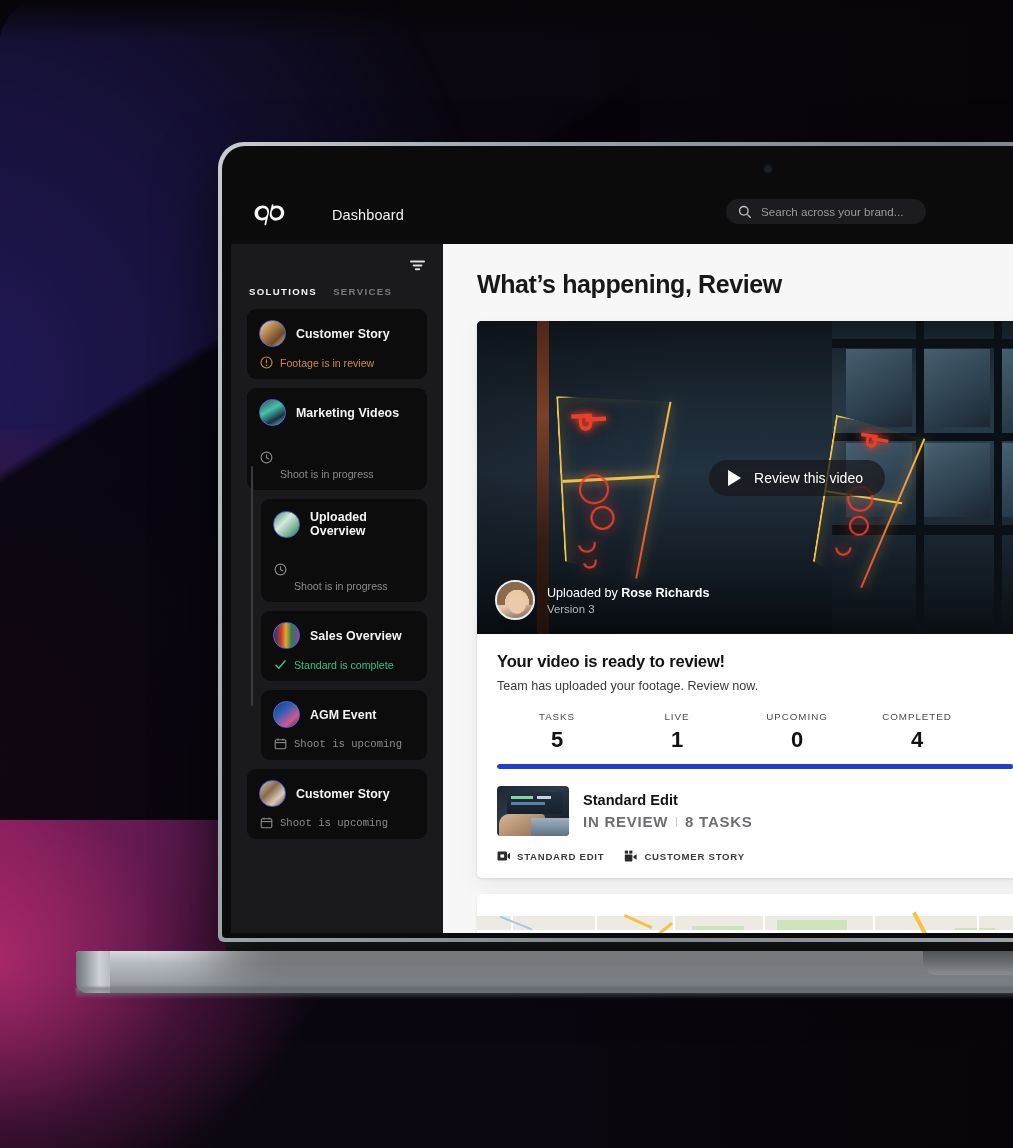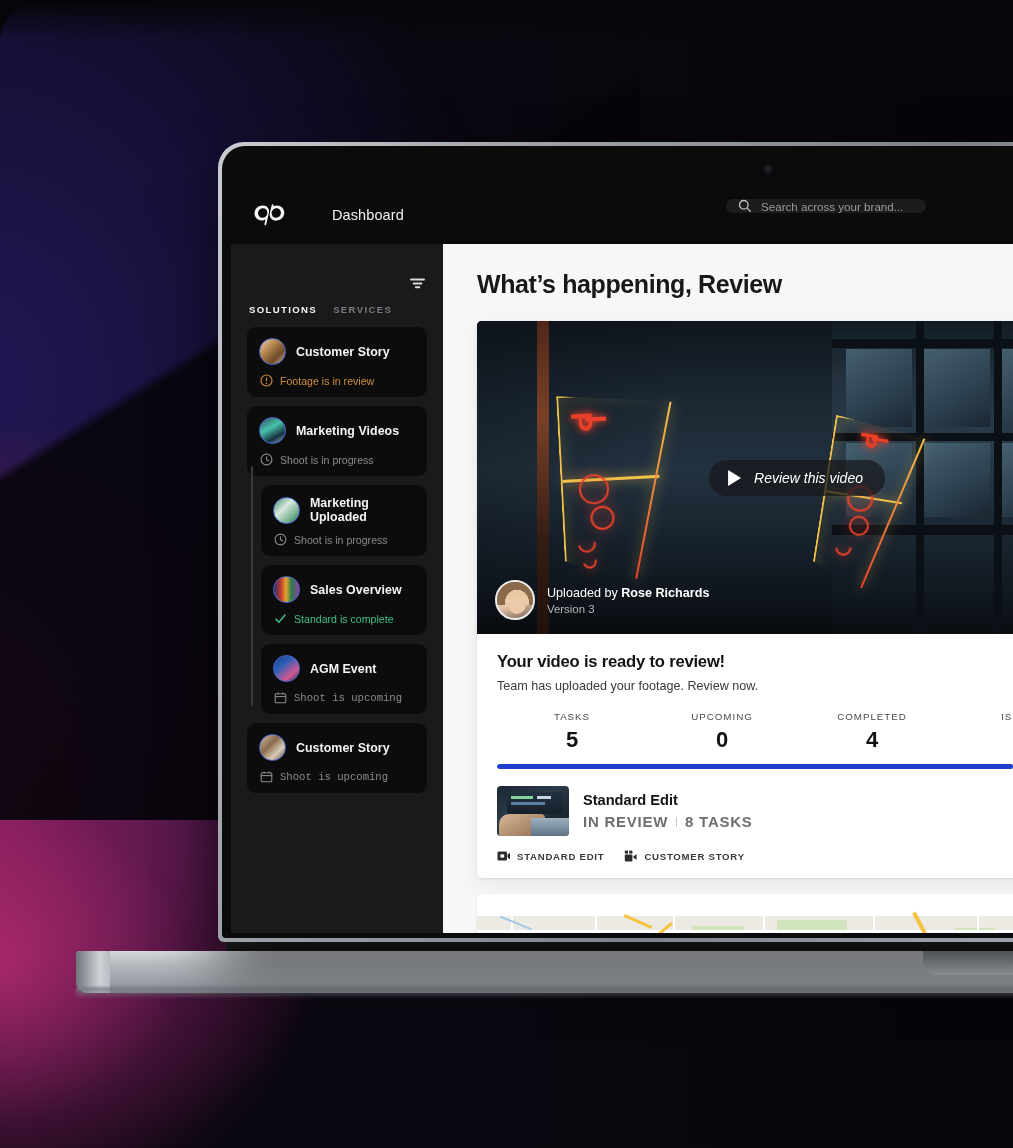--- a/index.html
+++ b/index.html
@@ -97,38 +97,38 @@
   
   #app { position:absolute; inset:0; display:flex; flex-direction:column; background:#0b0b0c; }
 
   .topbar {
     height:58px; flex:0 0 58px; display:flex; align-items:center;
     background:#0b0b0c; padding:0 0 0 22px; position:relative;
   }
   .logo { width:33px; height:22px; flex:0 0 auto; }
   .app-title { color:#f2f2f3; font-size:14.5px; margin-left:46px; letter-spacing:.1px; }
   .searchbox {
-    position:absolute; left:495px; top:13px; width:200px; height:14px;
+    position:absolute; left:495px; top:13px; width:200px; height:25px;
     background:#1c1c1e; border-radius:16px;
     display:flex; align-items:center; padding:0 12px; gap:9px;
   }
   .searchbox .sq { width:14px; height:14px; flex:0 0 auto; }
   .search-input {
     background:transparent; border:none; outline:none;
     color:#b9b9bb; font-size:11.6px; font-family:"Liberation Sans", sans-serif;
     width:100%;
   }
   .search-input::placeholder { color:#9b9b9e; }
 
   .body-row { flex:1; display:flex; min-height:0; }
 
   
   .sidebar {
     width:212px; flex:0 0 212px; background:#1a1a1c;
-    padding:26px 0 0 0; position:relative; overflow:hidden;
+    padding:8px 0 0 0; position:relative; overflow:hidden;
   }
   .filter-row { height:26px; display:flex; justify-content:flex-end; padding-right:18px; align-items:center; }
   .filter-icon { width:15px; height:11px; }
   .tabs { display:flex; gap:16px; padding:8px 0 12px 18px; }
   .tab { font-size:9.6px; letter-spacing:1.35px; font-weight:bold; }
   .tab.active { color:#f4f4f5; }
   .tab.inactive { color:#7b7b7f; }
 
   .nav-list { padding:0 16px; }
   .nav-card {
@@ -147,21 +147,21 @@
   .th-b { background:linear-gradient(150deg,#2e4a5e 0%,#47c3a8 40%,#173040 72%,#8fb6c9 100%); }
   .th-c { background:linear-gradient(135deg,#3f8f6f 0%,#d9e8dd 40%,#6fae8c 75%,#2b5f49 100%); }
   .th-d { background:linear-gradient(90deg,#2b2f6e 0%,#c23b2e 28%,#e3a62c 48%,#2f7d4f 70%,#8d3fa0 100%); }
   .th-e { background:linear-gradient(140deg,#1f3a78 0%,#2b5fb8 35%,#d4578f 72%,#22305c 100%); }
   .th-f { background:linear-gradient(135deg,#cfc3b0 0%,#8a6a4a 40%,#d8cbb8 70%,#5c4632 100%); }
   .nav-name { color:#f4f4f5; font-size:12.4px; font-weight:bold; letter-spacing:.05px; }
   .nav-status { display:flex; align-items:center; gap:7px; margin-top:9px; padding-left:1px; }
   .nav-status .si { width:13px; height:13px; flex:0 0 auto; }
   .nav-status .st { font-size:10.6px; }
   .st-review { color:#d08c3a; }
-  .st-progress { color:#8b8b8f; }
+  .st-progress { color:#8b8b8f;margin-top:33px; }
   .st-complete { color:#3fbf86; }
   .st-upcoming { color:#8b8b8f;font-family:Liberation Mono, monospace; }
 
   
   .main { flex:1; background:#f7f7f8; min-width:0; position:relative; overflow:hidden; }
   .main-head { display:flex; align-items:baseline; padding:26px 0 0 34px; }
   .page-title { font-size:25px; font-weight:bold; color:#181818; letter-spacing:-.4px; }
 
   .card {
     margin:22px 0 0 34px; width:640px;
@@ -207,21 +207,20 @@
     filter:drop-shadow(0 0 6px rgba(232,65,42,.9)); }
   .rust { position:absolute; left:60px; top:0; width:12px; height:313px;
     background:linear-gradient(180deg,#5a2a18 0%, #8a4526 30%, #3a1c10 70%, #24120a 100%);
     opacity:.85; }
 
   .play-pill {
     position:absolute; left:50%; top:50%; transform:translate(-50%,-50%);
     display:flex; align-items:center; gap:13px;
     background:rgba(24,24,26,.72); border-radius:22px;
     padding:10px 22px 10px 19px;
-    font-style:italic;
   }
   .play-tri {
     width:0; height:0; border-left:13px solid #fff;
     border-top:8px solid transparent; border-bottom:8px solid transparent;
   }
   .play-label { color:#fff; font-size:14px; }
 
   .uploader {
     position:absolute; left:18px; bottom:14px;
     display:flex; align-items:center; gap:12px;
@@ -385,21 +384,21 @@
                   <circle cx="6.5" cy="6.5" r="5.4" fill="none" stroke="#8b8b8f" stroke-width="1.1"></circle>
                   <polyline points="6.5,3.5 6.5,6.7 9.1,7.9" fill="none" stroke="#8b8b8f" stroke-width="1.1"></polyline>
                 </svg>
                 <span class="st st-progress">Shoot is in progress</span>
               </div>
             </div>
 
             <div class="nav-card nested">
               <div class="nav-top">
                 <div class="thumb th-c"></div>
-                <div class="nav-name">Marketing Uploaded</div>
+                <div class="nav-name">Uploaded Overview</div>
               </div>
               <div class="nav-status">
                 <svg class="si" viewBox="0 0 13 13">
                   <circle cx="6.5" cy="6.5" r="5.4" fill="none" stroke="#8b8b8f" stroke-width="1.1"></circle>
                   <polyline points="6.5,3.5 6.5,6.7 9.1,7.9" fill="none" stroke="#8b8b8f" stroke-width="1.1"></polyline>
                 </svg>
                 <span class="st st-progress">Shoot is in progress</span>
               </div>
             </div>
 
@@ -523,20 +522,24 @@
             <div class="card-body">
               <div class="cb-title">Your video is ready to review!</div>
               <div class="cb-sub">Team has uploaded your footage. Review now.</div>
 
               <div class="stats">
                 <div class="stat">
                   <div class="stat-label">TASKS</div>
                   <div class="stat-value">5</div>
                 </div>
                 <div class="stat">
+                  <div class="stat-label">LIVE</div>
+                  <div class="stat-value">1</div>
+                </div>
+                <div class="stat">
                   <div class="stat-label">UPCOMING</div>
                   <div class="stat-value">0</div>
                 </div>
                 <div class="stat">
                   <div class="stat-label">COMPLETED</div>
                   <div class="stat-value">4</div>
                 </div>
                 <div class="stat">
                   <div class="stat-label">ISSUES</div>
                   <div class="stat-value">0</div>

